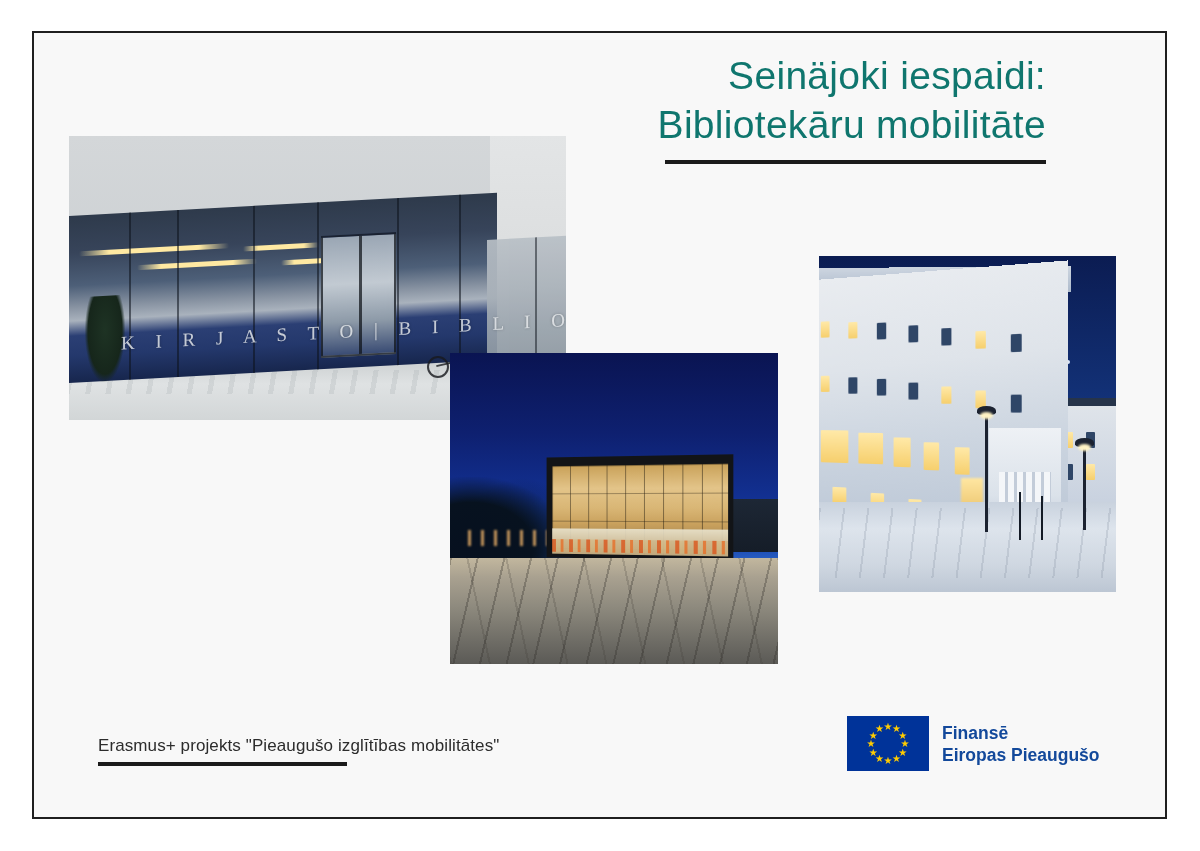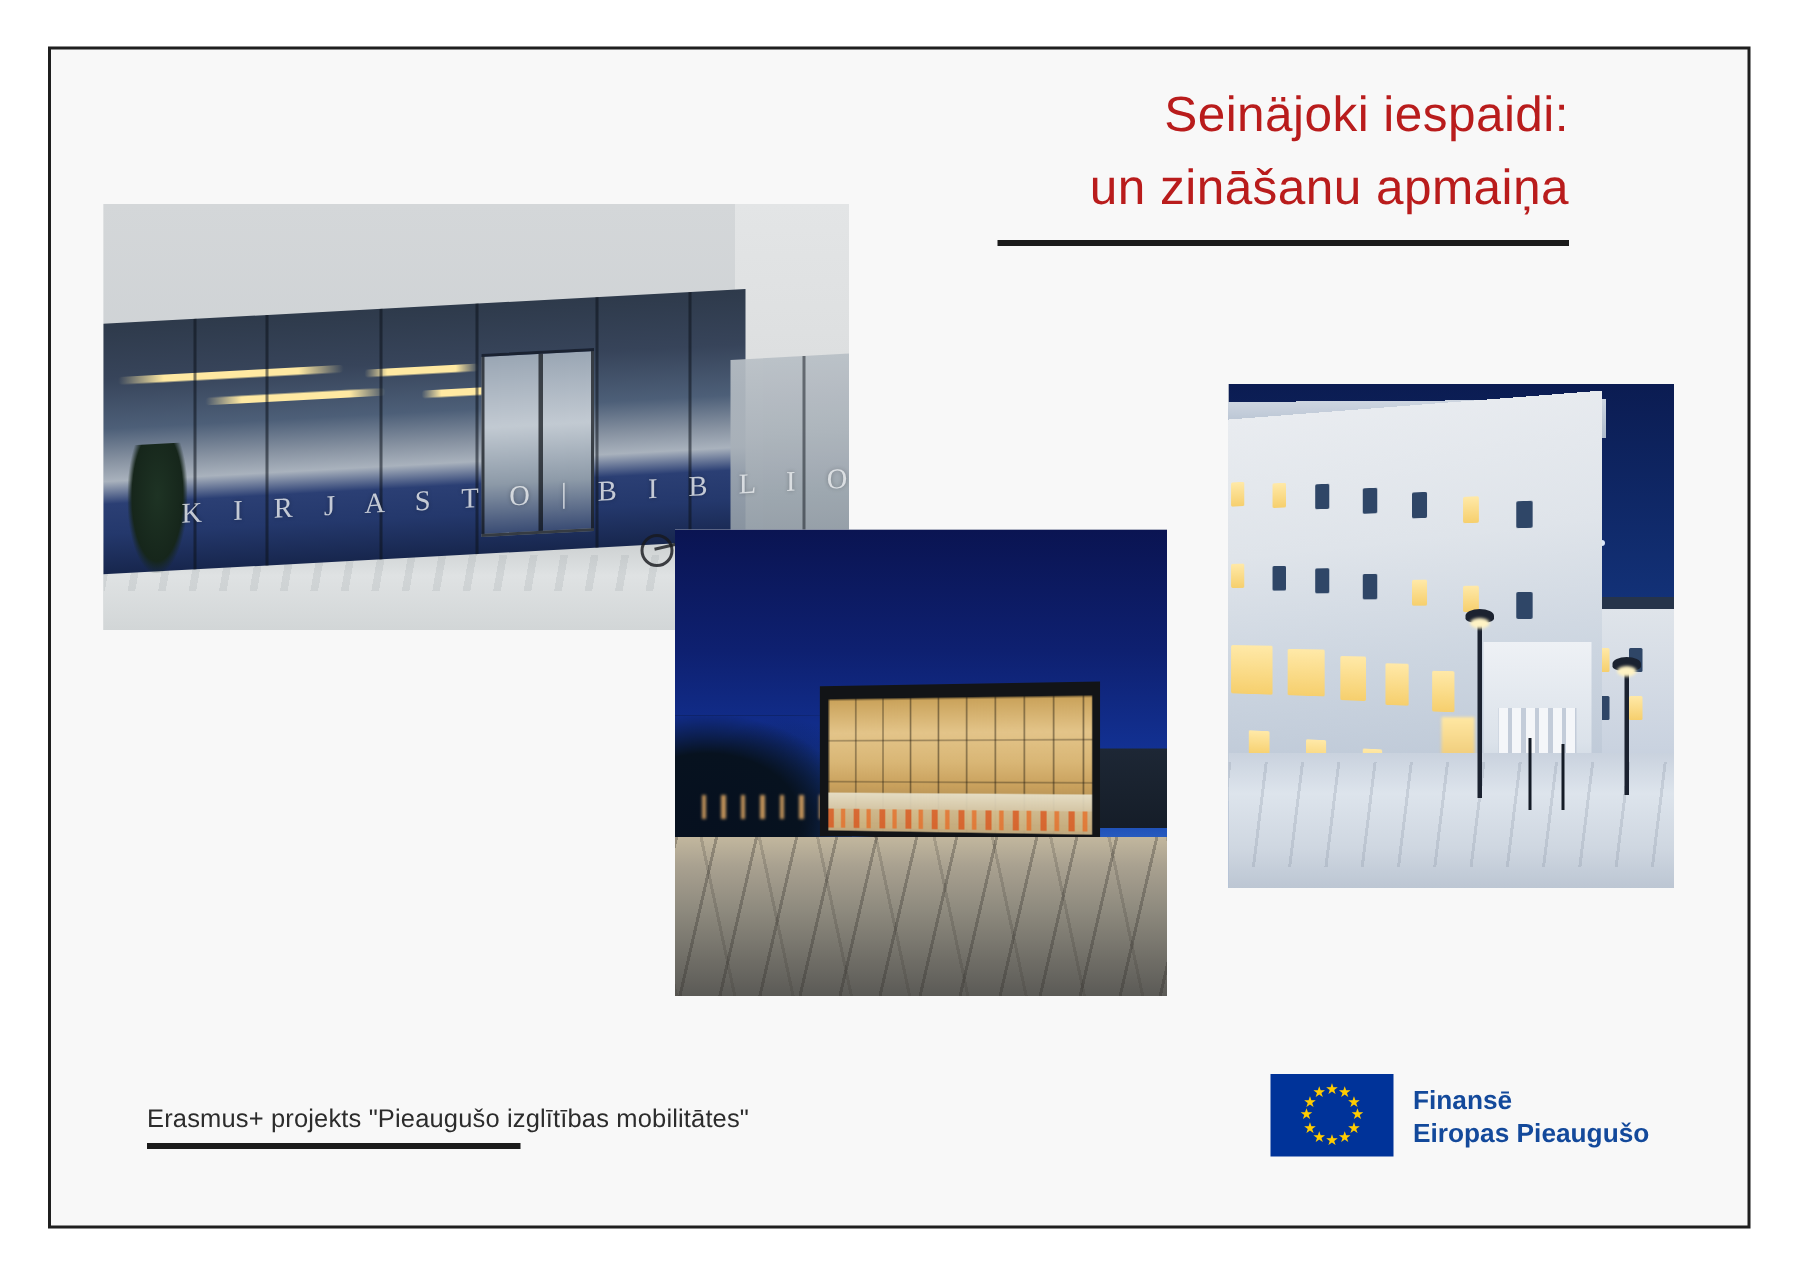--- a/index.html
+++ b/index.html
@@ -33,24 +33,24 @@
   
   .title-block {
     position: absolute;
     left: 592px;
     top: 18px;
     width: 420px;
     text-align: right;
   }
   .title-line {
     font-family: "Liberation Sans", sans-serif;
-    font-size: 33px;
+    font-size: 39px;
     line-height: 49px;
     font-weight: 400;
-    color: #b91c1c;
+    color: #0f766e;
     letter-spacing: 0.3px;
     white-space: nowrap;
   }
   .title-rule {
     margin-top: 11px;
     margin-left: auto;
     width: 381px;
     height: 4px;
     background: #1b1b1b;
   }
@@ -349,21 +349,21 @@
 </style>
 </head>
 <body>
 
 <div class="slide">
 
   <div class="frame">
 
     <div class="title-block">
       <div class="title-line">Seinäjoki iespaidi:</div>
-      <div class="title-line">un zināšanu apmaiņa</div>
+      <div class="title-line">Bibliotekāru mobilitāte</div>
       <div class="title-rule"></div>
     </div>
 
     <div class="photo" id="photo-library-facade">
       <div class="p1-sky"></div>
       <div class="p1-wallright"></div>
       <div class="p1-ground"></div>
 
       <div class="p1-glass">
         <div class="p1-tree"></div>

